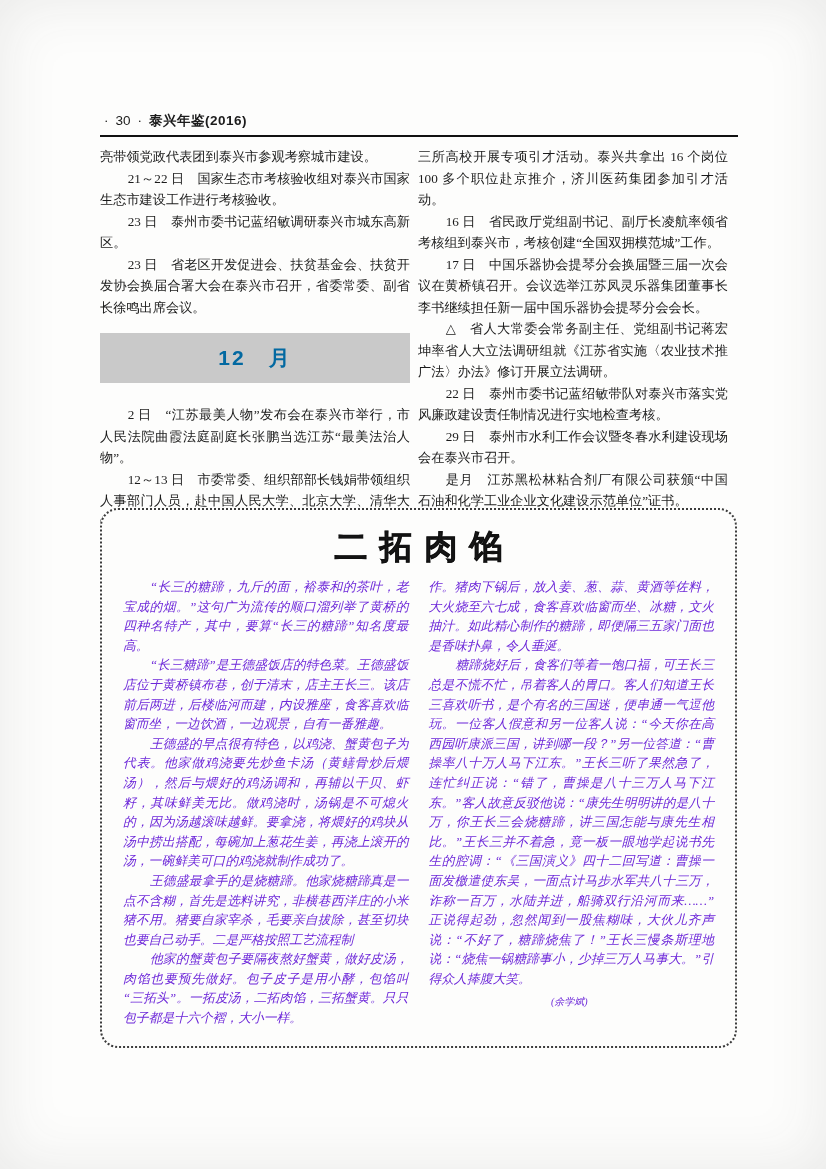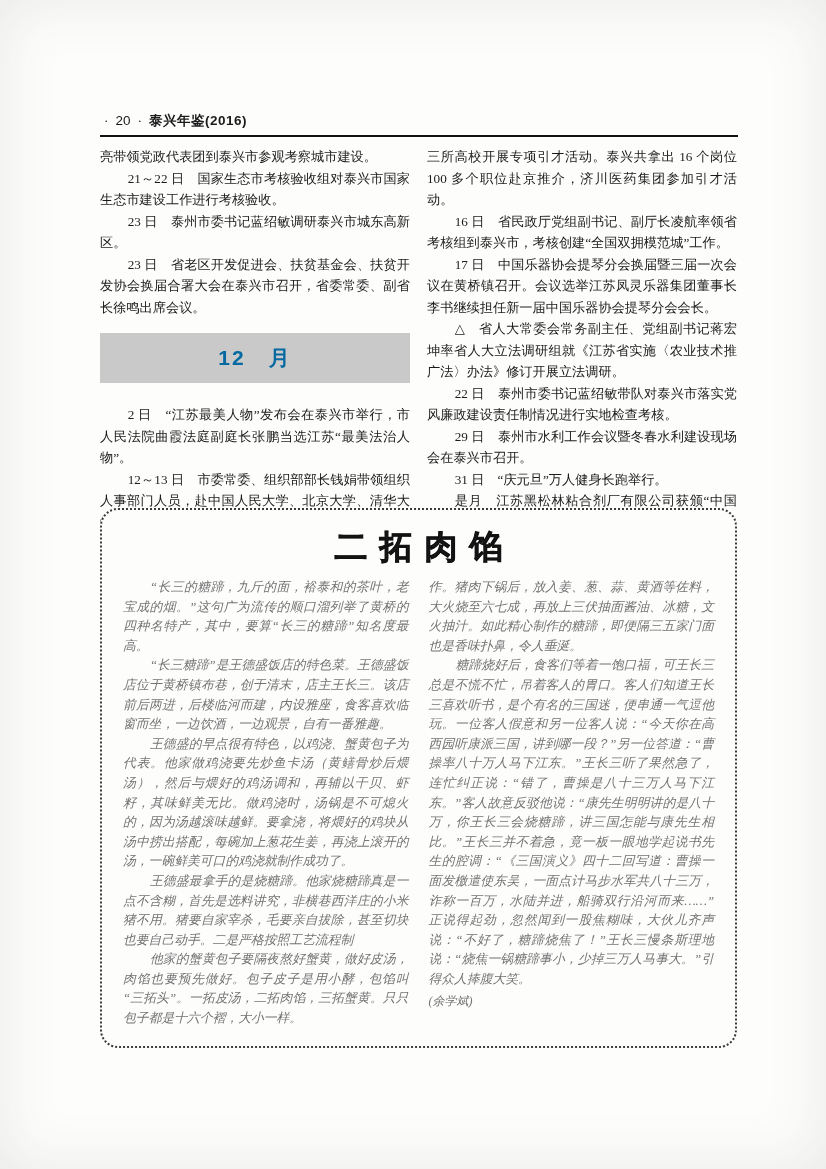--- a/index.html
+++ b/index.html
@@ -23,21 +23,21 @@
   .running-head{
     display:flex;align-items:baseline;gap:7px;
     font-size:13.5px;line-height:18px;
     padding-left:4px;
   }
   .running-head .pageno{font-family:"Liberation Sans",sans-serif;}
   .running-head .book{font-family:"Liberation Sans",sans-serif;font-weight:bold;letter-spacing:.5px;}
   .head-rule{height:0;border-bottom:2.5px solid #111;margin-top:5px;}
   
   .chronicle{
-    display:flex;gap:17px;
+    display:flex;gap:8px;
     margin-top:9px;
     height:385px;overflow:hidden;
   }
   .chron-col{width:310px;font-size:13.2px;line-height:21.5px;text-align:justify;}
   .chron-col p{margin:0;text-indent:2.1em;}
   .chron-col p.cont{text-indent:0;}
   .month-box{
     background:#c9c9c9;
     height:50px;
     margin:15px 0 21px 0;
@@ -61,40 +61,40 @@
     font-size:33px;line-height:42px;
     letter-spacing:12px;text-indent:12px;
     margin:4px 0 10px 0;
     -webkit-text-stroke:0.6px #111;
   }
   .story-cols{display:flex;gap:20px;}
   .story-col{
     width:287px;
     font-size:12.8px;line-height:19.6px;
     font-style:italic;
-    color:#737373;
+    color:#6d28d9;
     text-align:justify;
   }
   .story-col p{margin:0;text-indent:2.1em;}
   .story-col p.cont{text-indent:0;}
   .byline{
-    text-align:left;
+    text-align:center;
     margin-top:3px;padding-right:4px;
-    font-size:12px;
+    font-size:10px;
   }
 </style>
 </head>
 <body>
 
 <div class="page">
   <div class="content">
 
     <div class="running-head">
       <span>·</span>
-      <span class="pageno">20</span>
+      <span class="pageno">30</span>
       <span>·</span>
       <span class="book">泰兴年鉴(2016)</span>
     </div>
     <div class="head-rule"></div>
 
     <div class="chronicle">
       <div class="chron-col">
         <p class="cont">亮带领党政代表团到泰兴市参观考察城市建设。</p>
         <p>21～22 日　国家生态市考核验收组对泰兴市国家生态市建设工作进行考核验收。</p>
         <p>23 日　泰州市委书记蓝绍敏调研泰兴市城东高新区。</p>
@@ -105,36 +105,35 @@
         <p>2 日　“江苏最美人物”发布会在泰兴市举行，市人民法院曲霞法庭副庭长张鹏当选江苏“最美法治人物”。</p>
         <p>12～13 日　市委常委、组织部部长钱娟带领组织人事部门人员，赴中国人民大学、北京大学、清华大学</p>
       </div>
       <div class="chron-col">
         <p class="cont">三所高校开展专项引才活动。泰兴共拿出 16 个岗位 100 多个职位赴京推介，济川医药集团参加引才活动。</p>
         <p>16 日　省民政厅党组副书记、副厅长凌航率领省考核组到泰兴市，考核创建“全国双拥模范城”工作。</p>
         <p>17 日　中国乐器协会提琴分会换届暨三届一次会议在黄桥镇召开。会议选举江苏凤灵乐器集团董事长李书继续担任新一届中国乐器协会提琴分会会长。</p>
         <p>△　省人大常委会常务副主任、党组副书记蒋宏坤率省人大立法调研组就《江苏省实施〈农业技术推广法〉办法》修订开展立法调研。</p>
         <p>22 日　泰州市委书记蓝绍敏带队对泰兴市落实党风廉政建设责任制情况进行实地检查考核。</p>
         <p>29 日　泰州市水利工作会议暨冬春水利建设现场会在泰兴市召开。</p>
-        <p>31 日　“庆元旦”万人健身长跑举行。</p>
         <p>是月　江苏黑松林粘合剂厂有限公司获颁“中国石油和化学工业企业文化建设示范单位”证书。</p>
       </div>
     </div>
   </div>
 
   <div class="story">
     <div class="story-title">二拓肉馅</div>
     <div class="story-cols">
       <div class="story-col">
         <p>“长三的糖蹄，九斤的面，裕泰和的茶叶，老宝成的烟。”这句广为流传的顺口溜列举了黄桥的四种名特产，其中，要算“长三的糖蹄”知名度最高。</p>
         <p>“长三糖蹄”是王德盛饭店的特色菜。王德盛饭店位于黄桥镇布巷，创于清末，店主王长三。该店前后两进，后楼临河而建，内设雅座，食客喜欢临窗而坐，一边饮酒，一边观景，自有一番雅趣。</p>
         <p>王德盛的早点很有特色，以鸡浇、蟹黄包子为代表。他家做鸡浇要先炒鱼卡汤（黄鳝骨炒后煨汤），然后与煨好的鸡汤调和，再辅以干贝、虾籽，其味鲜美无比。做鸡浇时，汤锅是不可熄火的，因为汤越滚味越鲜。要拿浇，将煨好的鸡块从汤中捞出搭配，每碗加上葱花生姜，再浇上滚开的汤，一碗鲜美可口的鸡浇就制作成功了。</p>
         <p>王德盛最拿手的是烧糖蹄。他家烧糖蹄真是一点不含糊，首先是选料讲究，非横巷西洋庄的小米猪不用。猪要自家宰杀，毛要亲自拔除，甚至切块也要自己动手。二是严格按照工艺流程制</p>
         <p>他家的蟹黄包子要隔夜熬好蟹黄，做好皮汤，肉馅也要预先做好。包子皮子是用小酵，包馅叫“三拓头”。一拓皮汤，二拓肉馅，三拓蟹黄。只只包子都是十六个褶，大小一样。</p>
       </div>
       <div class="story-col">
-        <p class="cont">作。猪肉下锅后，放入姜、葱、蒜、黄酒等佐料，大火烧至六七成，再放上三伏抽面酱油、冰糖，文火抽汁。如此精心制作的糖蹄，即便隔三五家门面也是香味扑鼻，令人垂涎。</p>
+        <p class="cont">作。猪肉下锅后，放入姜、葱、蒜、黄酒等佐料，大火烧至六七成，食客喜欢临窗而坐、冰糖，文火抽汁。如此精心制作的糖蹄，即便隔三五家门面也是香味扑鼻，令人垂涎。</p>
         <p>糖蹄烧好后，食客们等着一饱口福，可王长三总是不慌不忙，吊着客人的胃口。客人们知道王长三喜欢听书，是个有名的三国迷，便串通一气逗他玩。一位客人假意和另一位客人说：“今天你在高西园听康派三国，讲到哪一段？”另一位答道：“曹操率八十万人马下江东。”王长三听了果然急了，连忙纠正说：“错了，曹操是八十三万人马下江东。”客人故意反驳他说：“康先生明明讲的是八十万，你王长三会烧糖蹄，讲三国怎能与康先生相比。”王长三并不着急，竟一板一眼地学起说书先生的腔调：“《三国演义》四十二回写道：曹操一面发檄遣使东吴，一面点计马步水军共八十三万，诈称一百万，水陆并进，船骑双行沿河而来……”正说得起劲，忽然闻到一股焦糊味，大伙儿齐声说：“不好了，糖蹄烧焦了！”王长三慢条斯理地说：“烧焦一锅糖蹄事小，少掉三万人马事大。”引得众人捧腹大笑。</p>
         <div class="byline">(余学斌)</div>
       </div>
     </div>
   </div>
 </div>
 
 </body></html>

